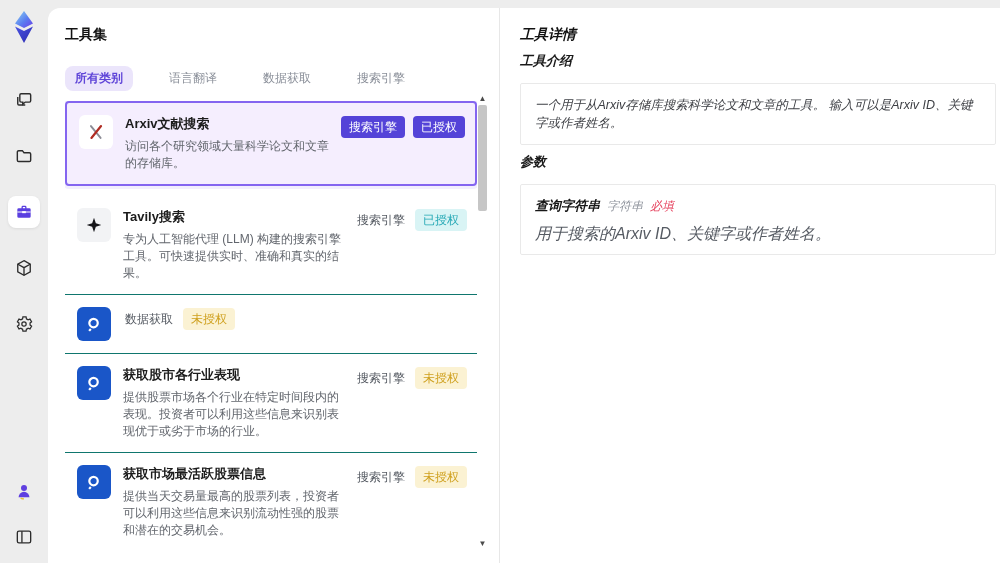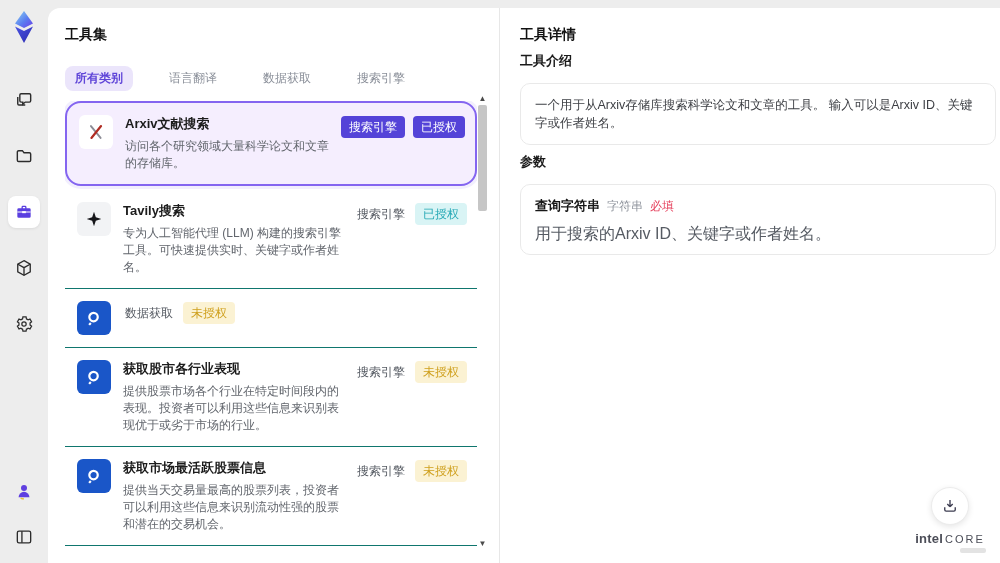--- a/index.html
+++ b/index.html
@@ -29,38 +29,38 @@
   .sidebar-spacer { flex:1; }
   .sidebar-bottom { display:flex; flex-direction:column; gap:14px; align-items:center; }
 
   
   .panel {
     position:absolute; left:48px; top:8px; right:0; bottom:0;
     background:#ffffff; border-top-left-radius:12px; display:flex; overflow:hidden;
   }
   .left-pane { width:451px; position:relative; padding:18px 0 0 17px; }
   .v-divider { width:1px; background:#e7e7e7; }
-  .right-pane { flex:1; padding:18px 4px 0 20px; }
+  .right-pane { flex:1; padding:18px 4px 0 20px;font-style:italic; }
 
   .page-title { font-size:14px; font-weight:bold; color:#121212; }
 
   
   .tabs { display:flex; gap:26px; margin-top:22px; align-items:center; }
   .tab { font-size:12px; color:#8a8f99; cursor:pointer; padding:4px 10px; border-radius:8px; white-space:nowrap; }
   .tab.active { background:#ebe5fb; color:#5f45d8; font-weight:bold; }
 
   
   .tool-list { margin-top:10px; width:412px; height:447px; overflow:hidden; }
   .tool-row {
     display:flex; gap:12px; padding:12px 10px 12px 12px; cursor:pointer;
     border-bottom:1px solid #0f766e; background:#fff;
   }
   .tool-row.selected {
-    border:2px solid #8465f0; background:#f5eefe; border-radius:16px;
-    margin-bottom:4px; box-shadow:0 0 0 3px rgba(132,101,240,.10);
+    border:2px solid #8465f0; background:#f5eefe; border-radius:4px;
+    margin-bottom:10px; box-shadow:0 0 0 3px rgba(132,101,240,.10);
   }
   .tool-icon {
     width:34px; height:34px; border-radius:6px; flex-shrink:0;
     display:flex; align-items:center; justify-content:center;
   }
   .tool-icon svg { width:22px; height:22px; }
   .icon-bg-white { background:#ffffff; }
   .icon-bg-gray  { background:#f2f3f5; }
   .icon-bg-blue  { background:#1a56c8; }
   .tool-info { flex:1; min-width:0; }
@@ -79,21 +79,21 @@
               text-align:center; line-height:10px; cursor:pointer; }
   .sb-up { top:0; }
   .sb-down { bottom:0; }
   .sb-thumb { position:absolute; top:11px; left:1px; width:9px; height:106px;
               background:#c6c6c6; border-radius:2px; cursor:pointer; }
 
   
   .detail-title { font-size:14px; font-weight:bold; color:#121212; }
   .section-heading { font-size:13px; font-weight:bold; color:#1a1a1a; margin-top:8px; }
   .card {
-    border:1px solid #e9e9e9; border-radius:10px; background:#fff;
+    border:1px solid #e9e9e9; border-radius:2px; background:#fff;
     padding:12px 14px; margin-top:13px;
   }
   .intro-text { font-size:12.5px; color:#3d3f44; line-height:18px; }
   .param-head { display:flex; align-items:baseline; gap:7px; }
   .param-name { font-size:13px; font-weight:bold; color:#171717; }
   .param-type { font-size:12px; color:#8d929b; }
   .param-required { font-size:12px; color:#e6435f; }
   .param-desc { font-size:16px; color:#565b63; margin-top:10px; line-height:17px; }
 
   
@@ -216,21 +216,21 @@
         </div>
 
         <div class="tool-row">
           <div class="tool-icon icon-bg-gray">
             <svg viewBox="0 0 24 24">
                 <path d="M12 4l2 6 6 2-6 2-2 6-2-6-6-2 6-2 2-6z" fill="#16161a"></path>
               </svg>
           </div>
           <div class="tool-info">
             <div class="tool-name">Tavily搜索</div>
-            <div class="tool-desc">专为人工智能代理 (LLM) 构建的搜索引擎工具。可快速提供实时、关键字或作者姓名。</div>
+            <div class="tool-desc">专为人工智能代理 (LLM) 构建的搜索引擎工具。可快速提供实时、准确和真实的结果。</div>
           </div>
           <div class="tool-badges">
             <span class="badge badge-plain">搜索引擎</span>
             <span class="badge badge-cyan">已授权</span>
           </div>
         </div>
 
         <div class="tool-row">
           <div class="tool-icon icon-bg-blue">
             <svg viewBox="0 0 24 24" fill="none" stroke="#ffffff" stroke-width="2.4">
@@ -302,27 +302,14 @@
         <div class="param-head">
           <span class="param-name">查询字符串</span>
           <span class="param-type">字符串</span>
           <span class="param-required">必填</span>
         </div>
         <div class="param-desc">用于搜索的Arxiv ID、关键字或作者姓名。</div>
       </div>
     </section>
   </main>
 
-  <div class="floating">
-    <div class="dl-btn">
-      <svg viewBox="0 0 24 24" fill="none" stroke="#3c3c50" stroke-width="1.8">
-        <path d="M12 4v9m0 0l-3.6-3.6M12 13l3.6-3.6"></path>
-        <path d="M5 13.5V17a1.8 1.8 0 0 0 1.8 1.8h10.4A1.8 1.8 0 0 0 19 17v-3.5"></path>
-      </svg>
-    </div>
-    <div class="brand">
-      <span class="brand-intel">intel</span>
-      <span class="brand-core">CORE</span>
-    </div>
-    <div class="brand-sub"></div>
-  </div>
 
 </div>
 
 </body></html>

